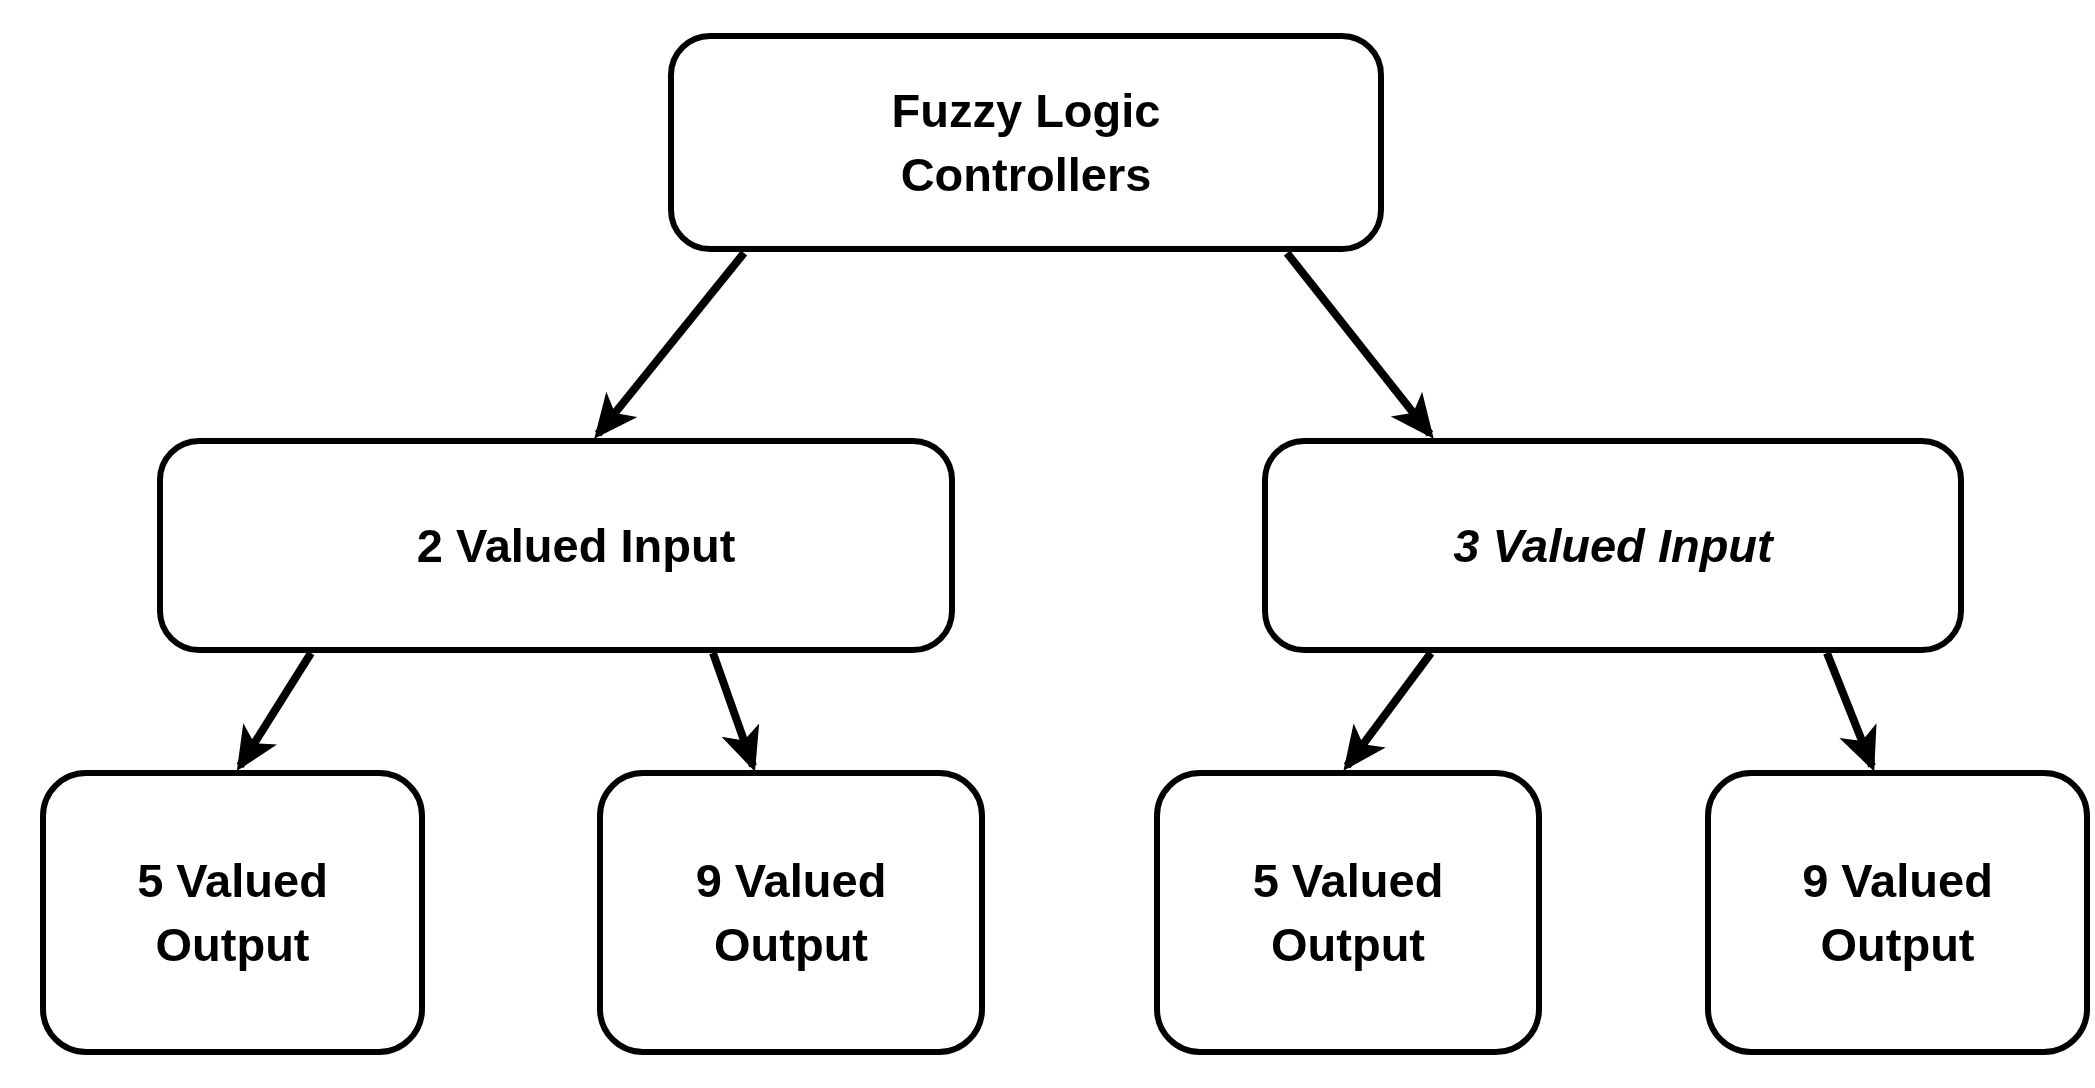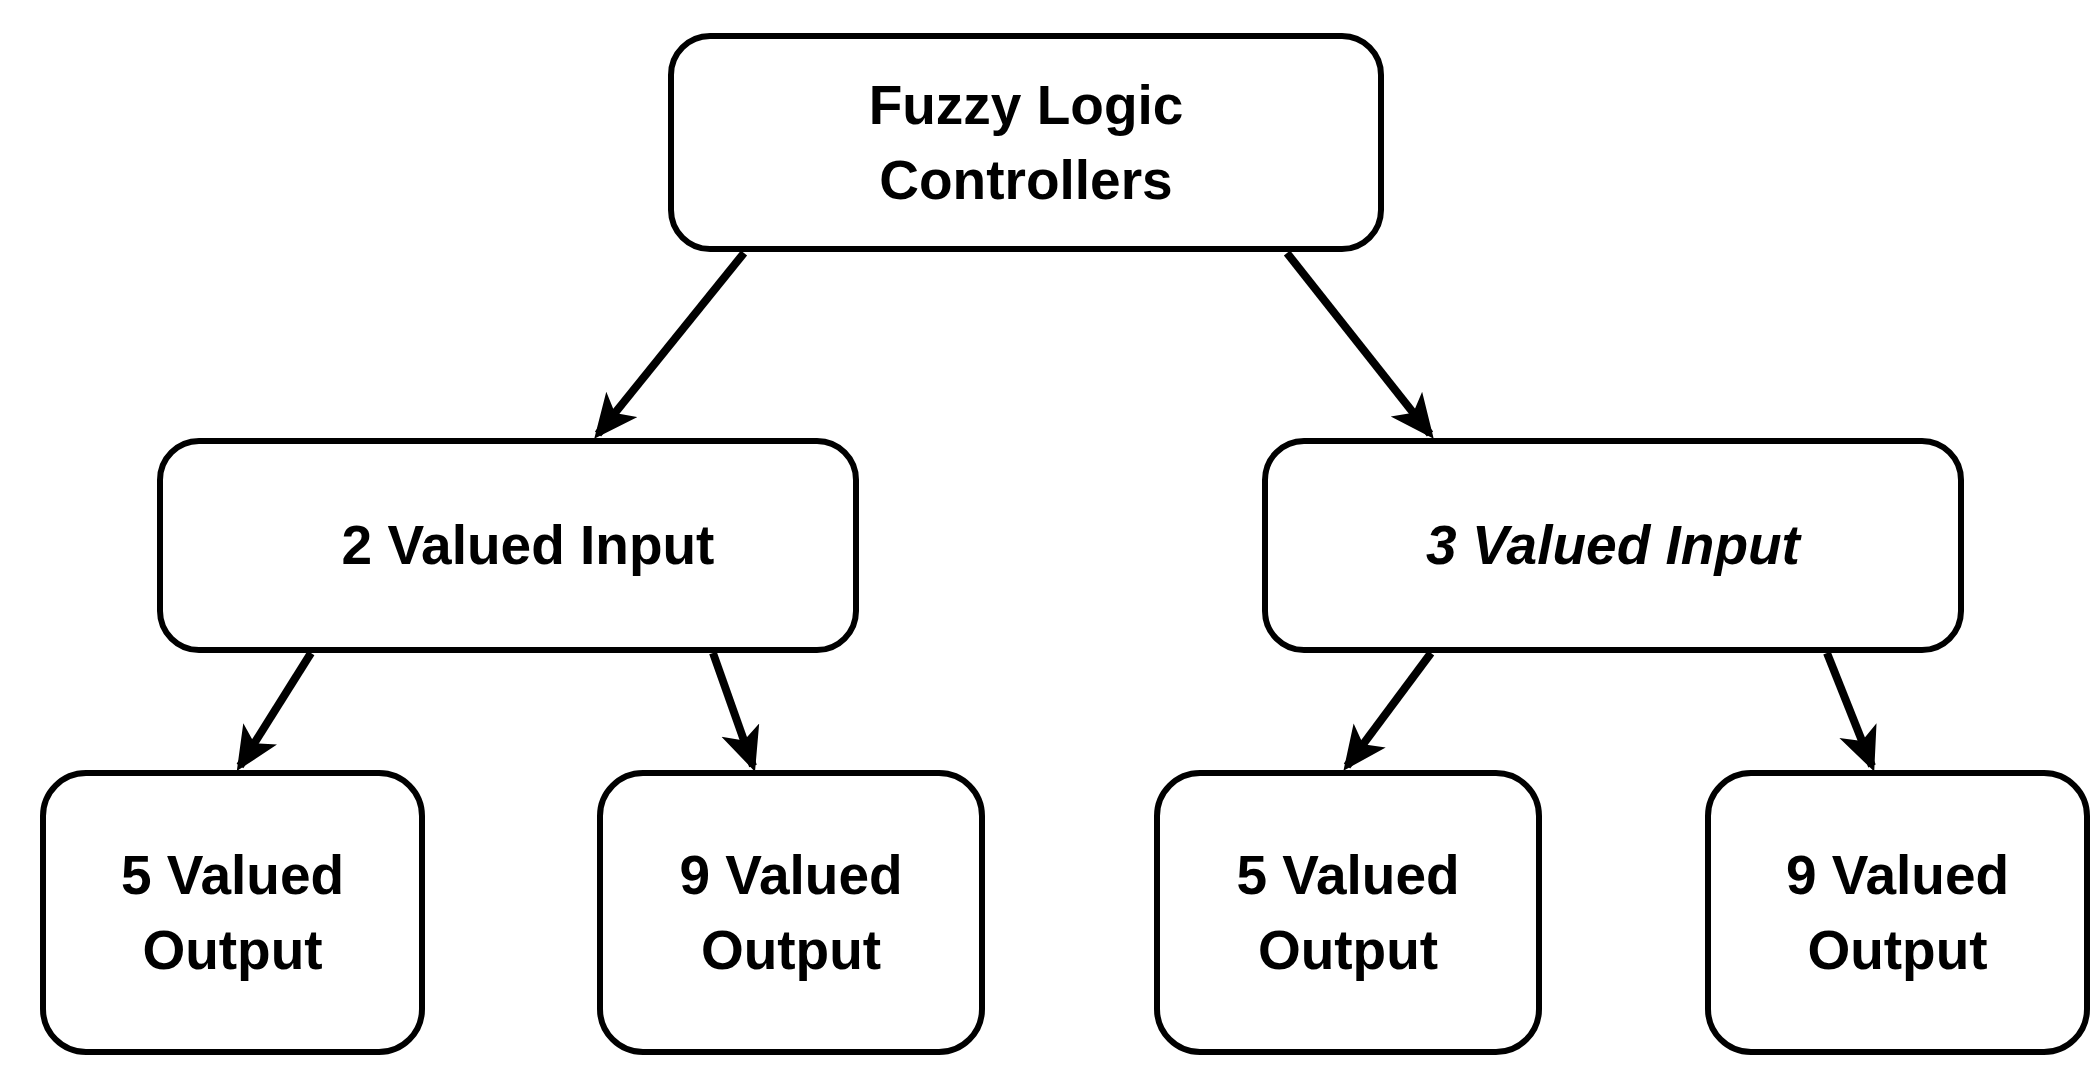--- a/index.html
+++ b/index.html
@@ -24,30 +24,30 @@
     display: block;
   }
   .node {
     position: absolute;
     box-sizing: border-box;
     background: #ffffff;
     border: 6px solid #000000;
     border-radius: 42px;
     color: #000000;
     font-weight: 700;
-    font-size: 55px;
+    font-size: 47px;
     line-height: 1.35;
     display: flex;
     align-items: center;
     justify-content: center;
     text-align: center;
     white-space: pre-line;
   }
   .node.root   { left: 668px;  top: 33px;  width: 716px; height: 219px; }
-  .node.in-l   { left: 157px;  top: 438px; width: 702px; height: 215px; padding-left: 40px; }
+  .node.in-l   { left: 157px;  top: 438px; width: 798px; height: 215px; padding-left: 40px; }
   .node.in-r   { left: 1262px; top: 438px; width: 702px; height: 215px; font-style: italic; }
   .node.out-a  { left: 40px;   top: 770px; width: 385px; height: 285px; border-radius: 46px; }
   .node.out-b  { left: 597px;  top: 770px; width: 388px; height: 285px; border-radius: 46px; }
   .node.out-c  { left: 1154px; top: 770px; width: 388px; height: 285px; border-radius: 46px; }
   .node.out-d  { left: 1705px; top: 770px; width: 385px; height: 285px; border-radius: 46px; }
 </style>
 </head>
 <body>
 
 <div class="stage">

